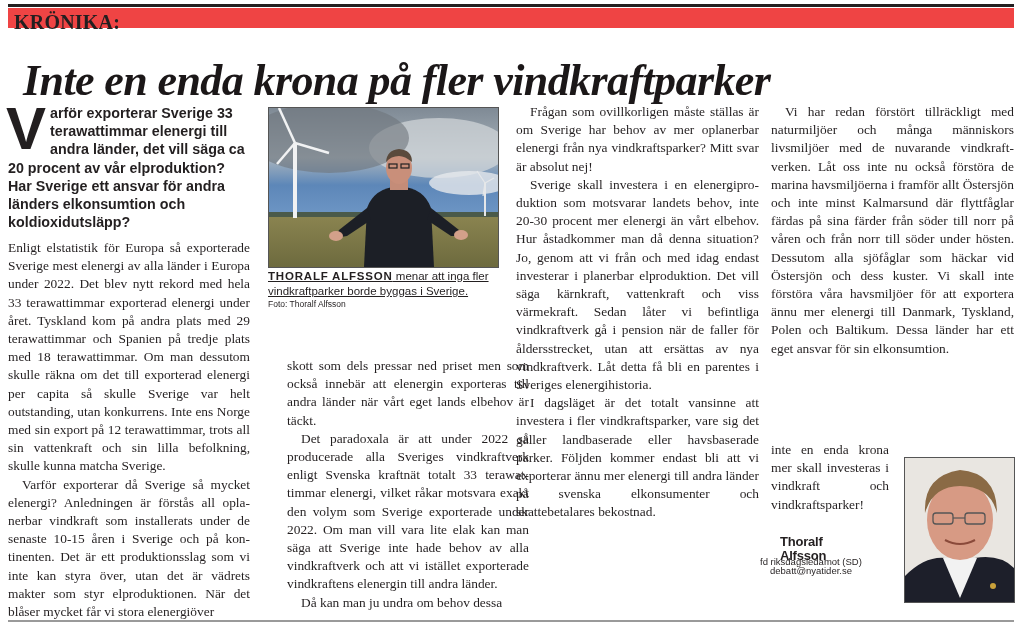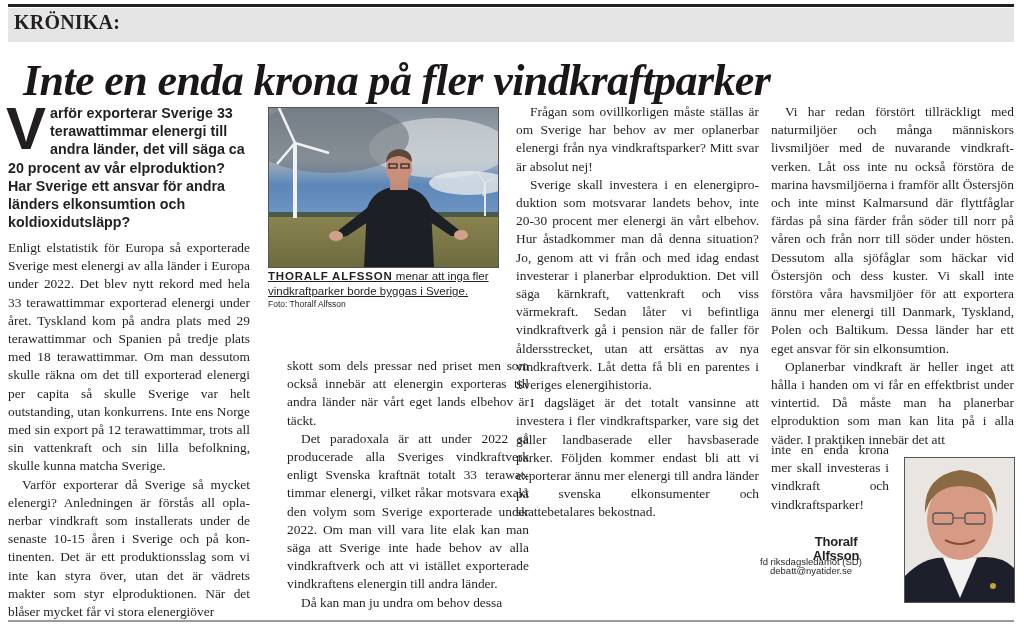--- a/index.html
+++ b/index.html
@@ -1,31 +1,31 @@
 <!DOCTYPE html>
 <html><head>
 <meta charset="utf-8">
 <style>
   html, body { margin:0; padding:0; background:#ffffff; }
   body { width:1024px; height:631px; position:relative; overflow:hidden; color:#231f20; }
   .top-rule { position:absolute; left:8px; top:4px; width:1006px; height:3px; background:#231f20; }
-  .banner { position:absolute; left:8px; top:8px; width:1006px; height:34px; background:#e5e5e5; }
+  .banner { position:absolute; left:8px; top:8px; width:1006px; height:20px; background:#ef4444; }
   .banner-label { position:absolute; left:6px; top:3px; font-family:"Liberation Serif", serif; font-weight:bold; font-size:20px; letter-spacing:0.2px; color:#231f20; }
   .headline { position:absolute; left:8px; top:38px; width:1006px; font-family:"Liberation Serif", serif; font-weight:bold; font-size:44px; line-height:56px; letter-spacing:-0.6px; color:#1b1718; margin:15px;font-style:italic; }
   .col { position:absolute; font-family:"Liberation Serif", serif; font-size:13.4px; line-height:18.2px; color:#231f20; text-align:justify; hyphens:manual; }
   .col p { margin:0; text-indent:0; }
   .col p.ind { text-indent:14px; }
   .lead { position:absolute; left:8px; top:104px; width:242px; font-family:"Liberation Sans", sans-serif; font-weight:bold; font-size:14.3px; line-height:18.2px; color:#231f20; }
   .dropcap { float:left; font-family:"Liberation Sans", sans-serif; font-weight:bold; font-size:60px; line-height:46px; margin:2px 4px 0 -2px; color:#231f20; }
   .photo { position:absolute; left:268px; top:107px; width:229px; height:159px; border:1px solid #555; overflow:hidden; }
   .caption { position:absolute; left:268px; top:269px; width:236px; font-family:"Liberation Sans", sans-serif; font-size:11.5px; line-height:15px; color:#231f20;text-decoration:underline; }
   .caption b { font-weight:bold; letter-spacing:0.8px; }
   .credit { position:absolute; left:268px; top:299px; font-family:"Liberation Sans", sans-serif; font-size:8.5px; color:#231f20; }
   .author-photo { position:absolute; left:904px; top:457px; width:109px; height:144px; border:1px solid #555; overflow:hidden; }
-  .byline-name { position:absolute; left:780px; top:535px; width:112px; text-align:center; font-family:"Liberation Sans", sans-serif; font-weight:bold; font-size:13px; line-height:14px; color:#231f20; letter-spacing:-0.2px; }
+  .byline-name { position:absolute; left:780px; top:535px; width:112px; text-align:left; font-family:"Liberation Sans", sans-serif; font-weight:bold; font-size:13px; line-height:14px; color:#231f20; letter-spacing:-0.2px; }
   .byline-email { position:absolute; left:770px; top:565px; width:122px; text-align:left; font-family:"Liberation Sans", sans-serif; font-size:9.5px; color:#231f20; }
   .byline-title { position:absolute; left:760px; top:556px; width:132px; text-align:left; font-family:"Liberation Sans", sans-serif; font-size:9.5px; color:#231f20; }
   .bottom-rule { position:absolute; left:8px; top:620px; width:1006px; height:2px; background:#9a9a9a; }
 </style>
 </head>
 <body>
 
 <div class="top-rule"></div>
 <div class="banner">
   <span class="banner-label">KRÖNIKA:</span>
@@ -95,21 +95,20 @@
 </div>
 
 <div class="col" style="left:516px; top:103px; width:243px;">
   <p class="ind">Frågan som ovillkorligen måste ställas är om Sverige har behov av mer oplaner­bar elenergi från nya vindkraftsparker? Mitt svar är absolut nej!</p>
   <p class="ind">Sverige skall investera i en elenergipro­duktion som motsvarar landets behov, inte 20-30 procent mer elenergi än vårt el­behov. Hur åstadkommer man då denna situation? Jo, genom att vi från och med idag endast investerar i planerbar elpro­duktion. Det vill säga kärnkraft, vatten­kraft och viss värmekraft. Sedan låter vi befintliga vindkraftverk gå i pension när de faller för åldersstrecket, utan att ersät­tas av nya vindkraftverk. Låt detta få bli en parentes i Sveriges elenergihistoria.</p>
   <p class="ind">I dagsläget är det totalt vansinne att investera i fler vindkraftsparker, vare sig det gäller landbaserade eller havsbaserade parker. Följden kommer endast bli att vi exporterar ännu mer elenergi till andra länder på svenska elkonsumenter och skattebetalares bekostnad.</p>
 </div>
 
 <div class="col" style="left:771px; top:103px; width:243px;">
   <p class="ind">Vi har redan förstört tillräckligt med naturmiljöer och många människors livsmiljöer med de nuvarande vindkraft­verken. Låt oss inte nu också förstöra de marina havsmiljöerna i framför allt Öst­ersjön och inte minst Kalmarsund där flyttfåglar färdas på sina färder från söder till norr på våren och från norr till söder under hösten. Dessutom alla sjöfåglar som häckar vid Östersjön och dess kus­ter. Vi skall inte förstöra våra havsmiljöer för att exportera ännu mer elenergi till Danmark, Tyskland, Polen och Baltikum. Dessa länder har ett eget ansvar för sin elkonsumtion.</p>
-  <p class="ind">Oplanerbar vindkraft är heller inget att hålla i handen om vi får en effektbrist under vintertid. Då måste man ha planer­bar elproduktion som man kan lita på i alla väder. I praktiken innebär det att</p>
 </div>
 <div class="col" style="left:771px; top:441px; width:118px;">
   <p>inte en enda krona mer skall investe­ras i vindkraft och vindkraftsparker!</p>
 </div>
 
 <div class="author-photo">
   <svg width="109" height="144" viewBox="0 0 109 144">
     <rect width="109" height="144" fill="#e9e6e1"></rect>
     <path d="M0 144 L0 118 Q20 98 40 100 L70 100 Q95 96 109 110 L109 144 Z" fill="#1d1f2a"></path>
     <path d="M38 100 L55 140 L72 100 Z" fill="#f2f2f2"></path>

